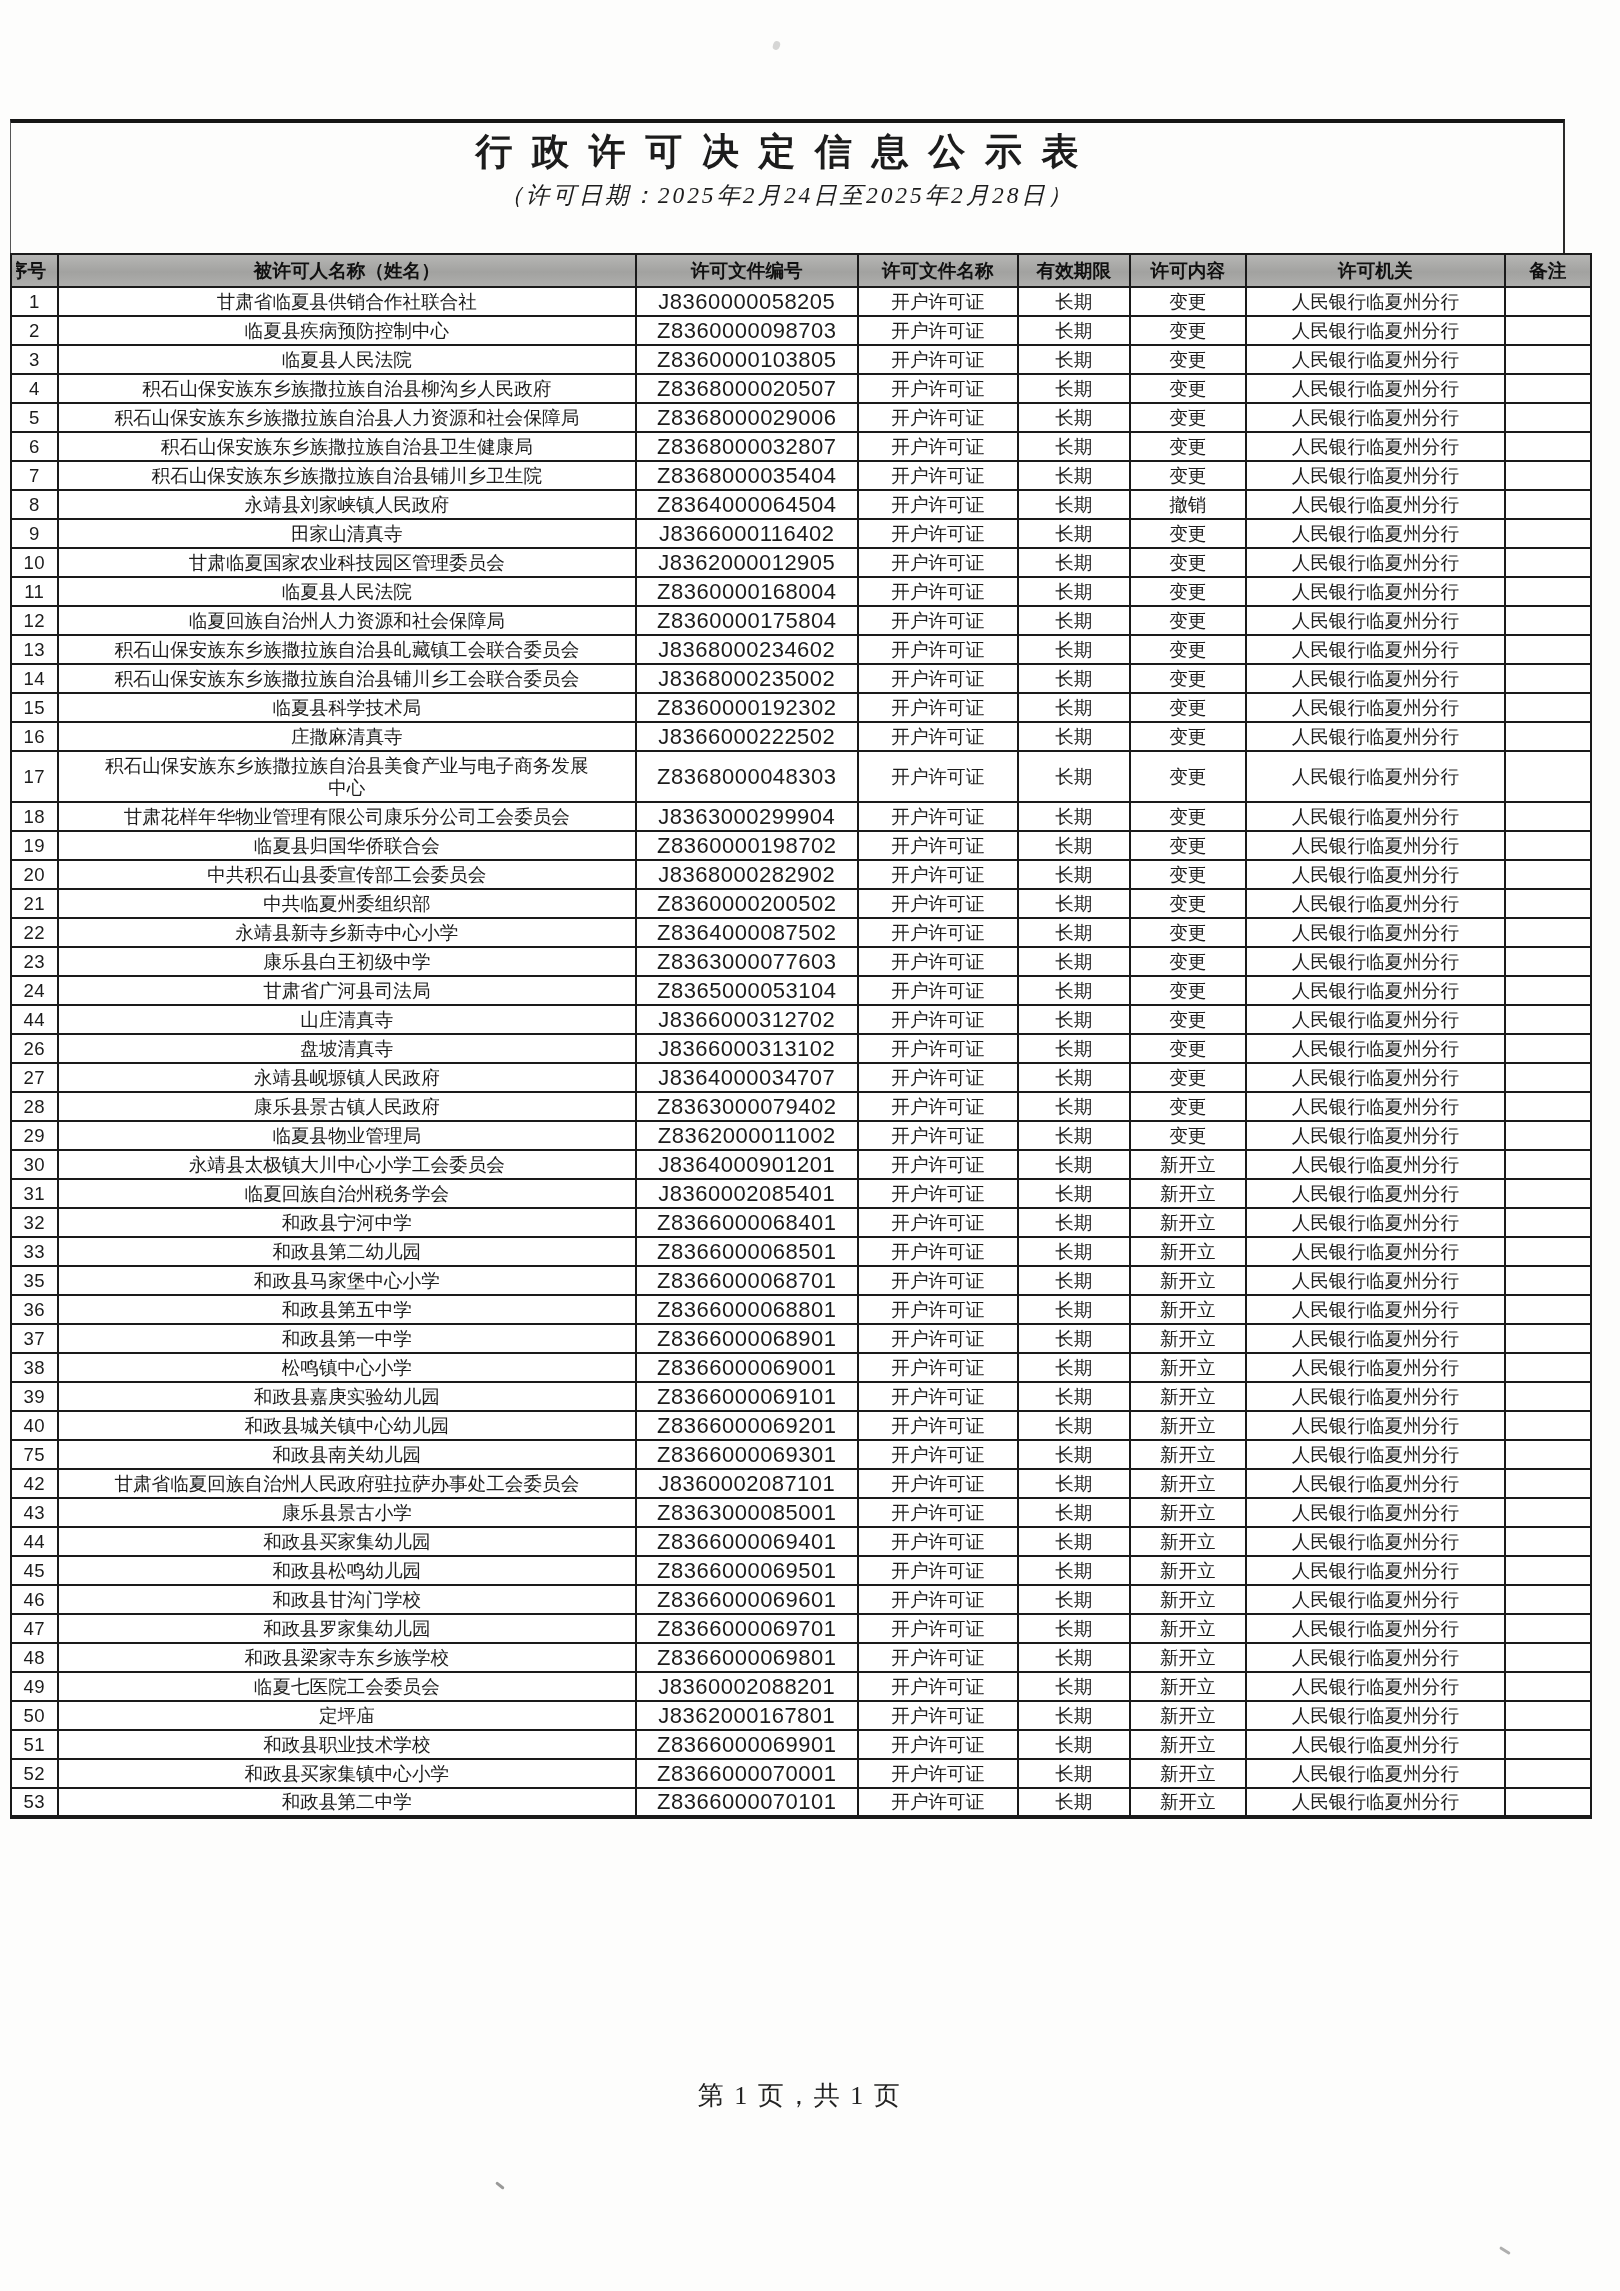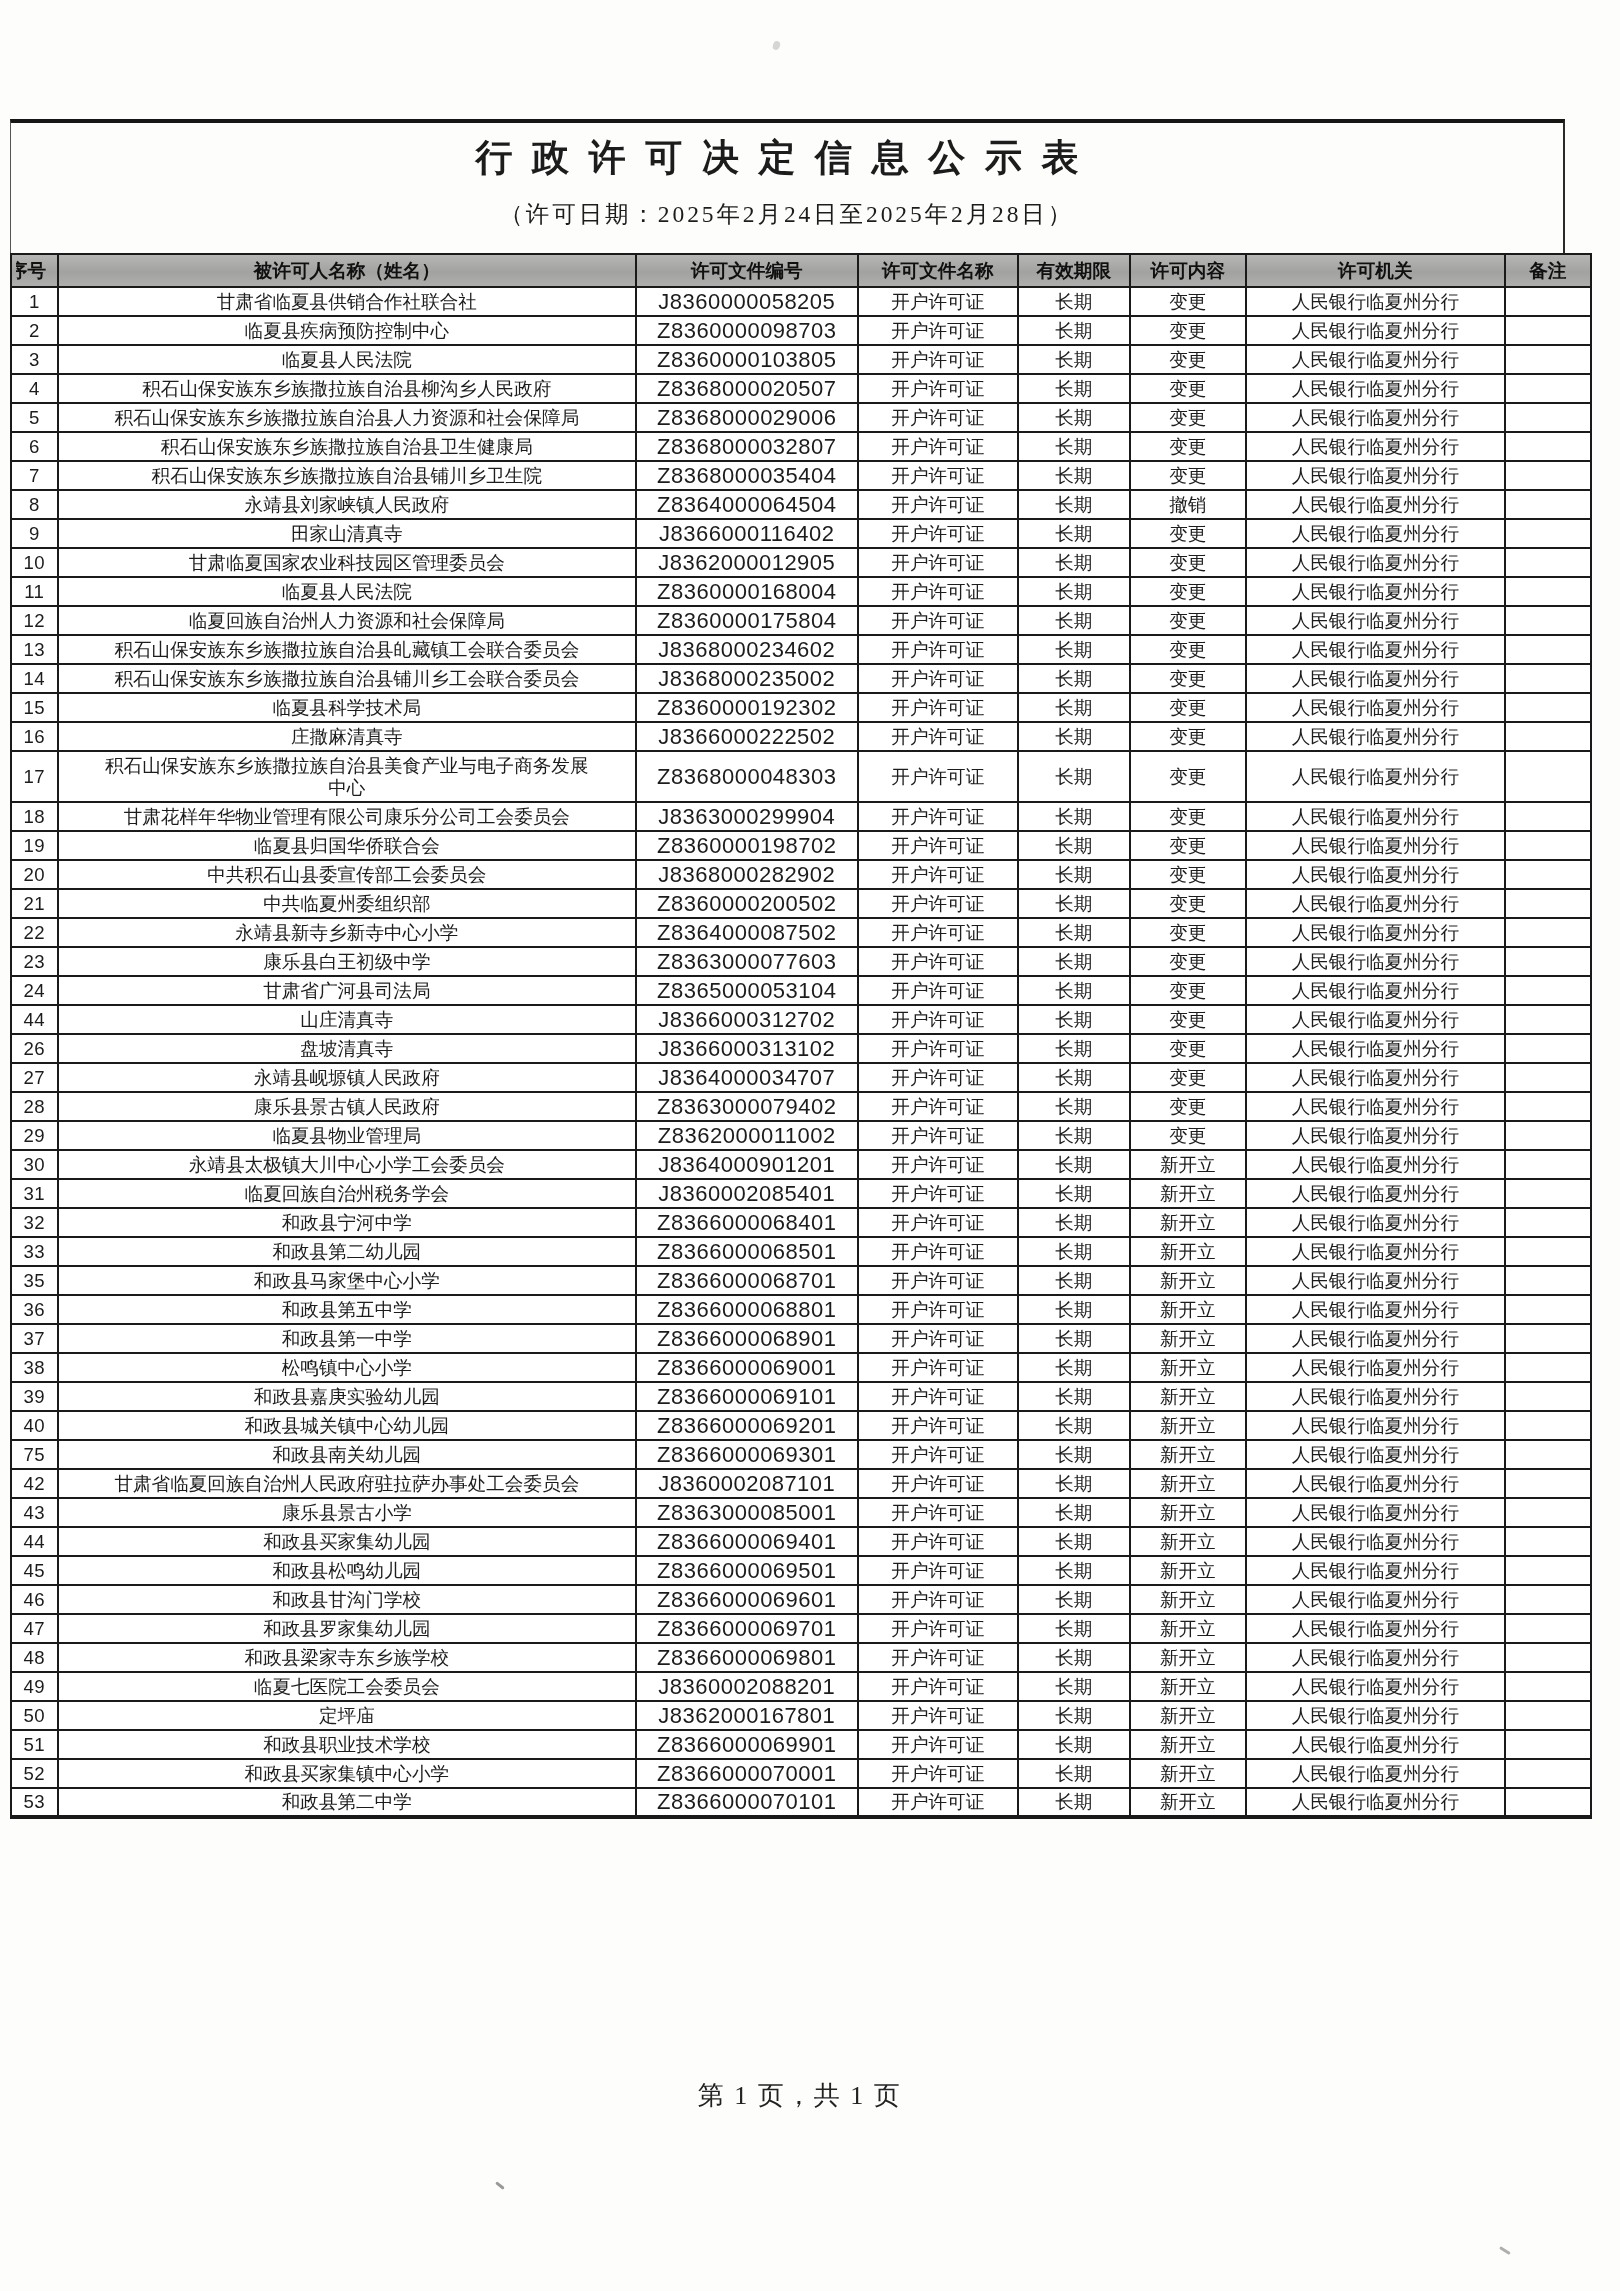--- a/index.html
+++ b/index.html
@@ -13,24 +13,24 @@
   
   .title-box{
     position:absolute;left:9.8px;top:119px;width:1555px;height:134px;
     border-top:4.9px solid #161616;
     border-right:2px solid #2a2a2a;
     border-left:1px solid #555;
     box-sizing:border-box;
   }
   .doc-title{
     text-align:center;font-size:37px;font-weight:bold;
-    letter-spacing:19.6px;margin-top:10px;white-space:nowrap;
+    letter-spacing:19.6px;margin-top:4px;white-space:nowrap;
   }
   .doc-subtitle{
-    text-align:center;font-size:23.5px;margin-top:15px;letter-spacing:2.9px;
+    text-align:center;font-size:23.5px;margin-top:2px;letter-spacing:2.9px;font-style:italic;
   }
   
   table.grid{
     position:absolute;left:9.8px;top:253px;width:1580px;
     border-collapse:collapse;table-layout:fixed;
     background:#fff;
   }
   .grid th,.grid td{
     border:2px solid #1a1a1a;
     border-top-width:2.9px;border-bottom-width:2.9px;

